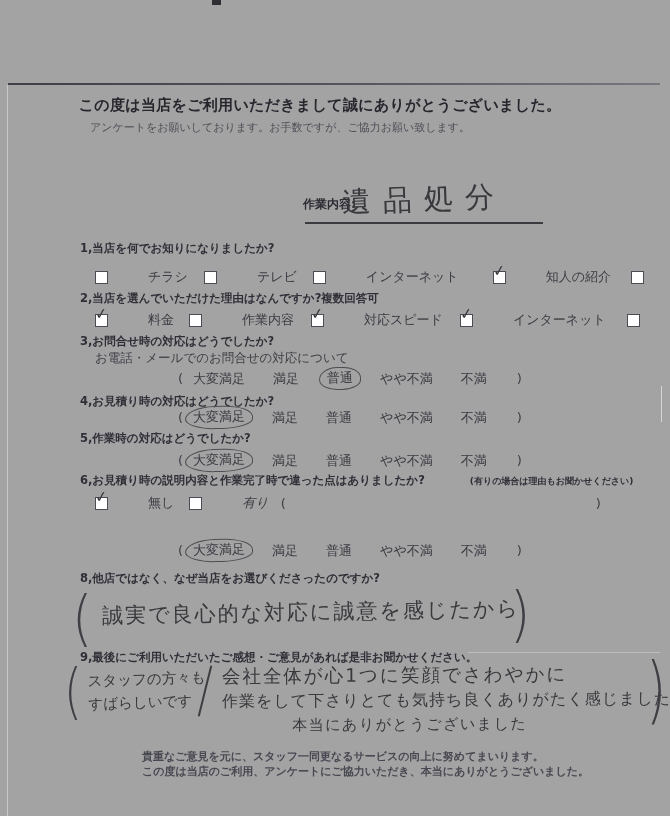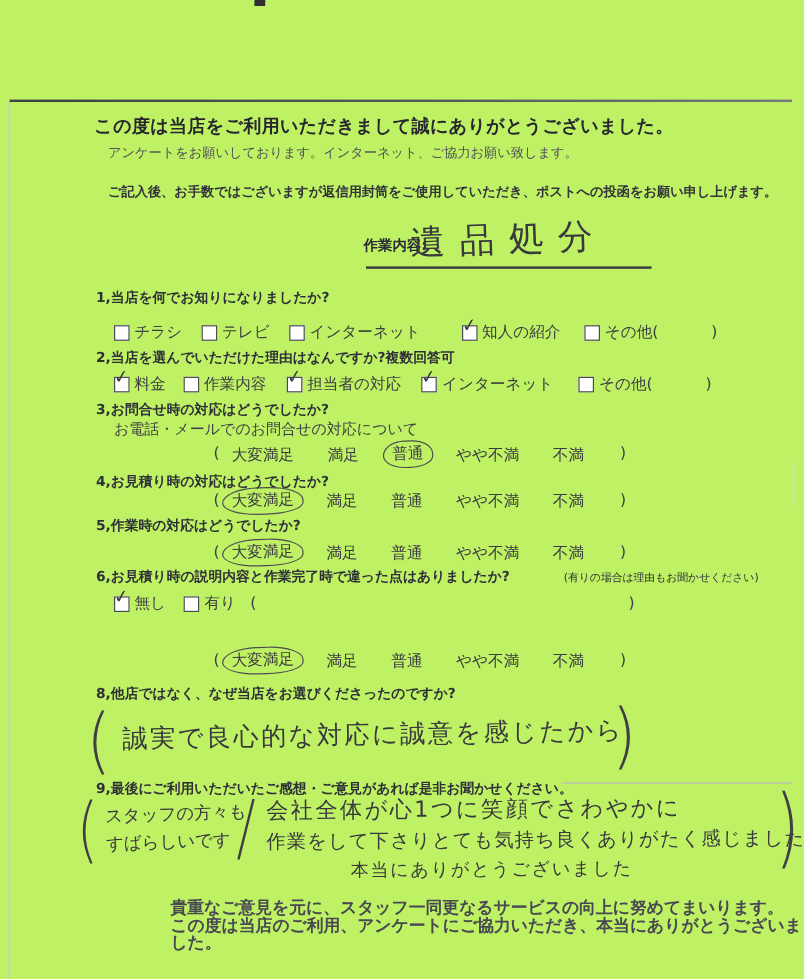--- a/index.html
+++ b/index.html
@@ -1,19 +1,19 @@
 <!DOCTYPE html>
 <html lang="ja"><head>
 <meta charset="utf-8">
 <style>
   html,body{margin:0;padding:0;background:#e8e8e8;}
   .page{
     position:relative;
     width:670px;height:816px;
-    background:#bef264;
+    background:#a3a3a3;
     font-family:"DejaVu Sans","Liberation Sans",sans-serif;
     color:#3a3a42;
     overflow:hidden;
     margin:0 auto;
   }
   .abs{position:absolute;}
   
   .mark-top{left:212px;top:0;width:9px;height:5px;background:#2e2e33;}
   .rule-top{left:8px;top:83px;width:652px;height:2px;background:linear-gradient(to right,#3e3e45,#56565e 55%,#77777e);}
   .edge-left{left:7px;top:85px;width:1px;height:731px;background:#c7c7cc;}
@@ -23,61 +23,60 @@
   .title{left:0;top:96px;width:640px;text-align:center;font-size:15px;font-weight:bold;color:#26262d;letter-spacing:.3px;}
   .intro{left:90px;top:120px;font-size:11px;line-height:15.5px;color:#4e4e57;}
   .intro-bold{left:90px;top:152px;font-size:11px;font-weight:bold;color:#32323a;}
   
   .work-label{left:303px;top:196px;font-size:12px;font-weight:bold;color:#2c2c34;}
   .hand{color:#38383d;}
   .work-value{left:342px;top:180px;font-size:29px;letter-spacing:12px;transform:rotate(-2deg);white-space:nowrap;}
   .work-line{left:305px;top:222px;width:238px;height:2px;background:#3a3a3f;}
   
   .q-label{font-size:11.5px;font-weight:bold;color:#2f2f38;white-space:nowrap;}
-  .q-note{font-size:9px;font-weight:normal;padding-left:45px;}
+  .q-note{font-size:9px;font-weight:bold;padding-left:45px;}
   .q-sub{font-size:12.5px;color:#3e3e46;}
   .opt-row{display:flex;align-items:center;font-size:13px;color:#3c3c44;white-space:nowrap;}
-  .opt{display:inline-flex;align-items:center;}
+  .opt{display:inline-flex;align-items:center;gap:36px;}
   .cb{position:relative;width:11px;height:11px;border:1.5px solid #4b4b53;margin-right:4px;flex:none;background:#fff;}
   .check{position:absolute;left:-1px;top:-8px;font-size:15px;font-weight:bold;color:#34343a;transform:rotate(-8deg);line-height:1;}
   .blank{display:inline-block;height:1px;}
   .paren{color:#3c3c44;}
   .rating-row{display:flex;align-items:center;font-size:13px;color:#3b3b43;white-space:nowrap;}
   .rating-row .paren{margin-right:10px;}
   .rating-row .paren:last-child{margin-left:2px;margin-right:0;}
   .ropt{margin-right:28px;display:inline-block;}
   .ropt.circled{border:1.6px solid #4d4d53;border-radius:50% 48% 52% 50% / 62% 55% 48% 52%;padding:1px 7px 2px;margin-left:-8px;margin-right:19px;transform:rotate(-1.5deg);}
   
   .big-paren{font-size:52px;font-weight:300;color:#3e3e44;transform:scaleY(1.15);line-height:1;}
   .q8-text{left:102px;top:598px;font-size:21px;letter-spacing:2px;transform:rotate(-1deg);white-space:nowrap;}
   .q9-left{left:88px;top:668px;font-size:14.5px;line-height:23px;transform:rotate(-2deg);white-space:nowrap;}
   .q9-slash{left:204px;top:665px;width:2px;height:52px;background:#3d3d42;transform:rotate(14deg);}
   .q9-right{left:222px;top:663px;transform:rotate(-.4deg);white-space:nowrap;}
   .q9-r1{font-size:18.5px;letter-spacing:2px;line-height:24px;}
   .q9-r2{font-size:16px;letter-spacing:1px;line-height:25px;}
   .q9-r3{font-size:15px;letter-spacing:1.5px;line-height:24px;margin-left:70px;}
   
-  .footer{left:142px;top:750px;font-size:14px;font-weight:bold;color:#484852;line-height:14.5px;}
+  .footer{left:142px;top:750px;font-size:11px;font-weight:bold;color:#484852;line-height:14.5px;}
 </style>
 </head>
 <body>
 
 <div class="page">
 
   <div class="abs mark-top"></div>
   <div class="abs rule-top"></div>
   <div class="abs edge-left"></div>
   <div class="abs edge-right"></div>
   <div class="abs q9-faint-line"></div>
 
   <div class="abs title">この度は当店をご利用いただきまして誠にありがとうございました。</div>
   <div class="abs intro">
-    <div>アンケートをお願いしております。インターネット、ご協力お願い致します。</div>
-  </div>
-  <div class="abs intro-bold">ご記入後、お手数ではございますが返信用封筒をご使用していただき、ポストへの投函をお願い申し上げます。</div>
+    <div>アンケートをお願いしております。お手数ですが、ご協力お願い致します。</div>
+  </div>
 
   <div class="abs work-label">作業内容:</div>
   <div class="abs hand work-value">遺品処分</div>
   <div class="abs work-line"></div>
 
   <div class="abs q-label" style="left:80px;top:241px">1,当店を何でお知りになりましたか?</div>
   <div class="abs opt-row" style="left:95px;top:268px">
       <span class="opt">
         <span class="cb"></span>
         <span class="opt-label">チラシ</span>
@@ -113,21 +112,21 @@
         <span class="opt-label">料金</span>
       </span>
       <span class="opt" style="margin-left: 15px;">
         <span class="cb"></span>
         <span class="opt-label">作業内容</span>
       </span>
       <span class="opt" style="margin-left: 17px;">
         <span class="cb">
           <span class="check">✓</span>
         </span>
-        <span class="opt-label">担当者の対応</span>
+        <span class="opt-label">対応スピード</span>
       </span>
       <span class="opt" style="margin-left: 17px;">
         <span class="cb">
           <span class="check">✓</span>
         </span>
         <span class="opt-label">インターネット</span>
       </span>
       <span class="opt" style="margin-left: 21px;">
         <span class="cb"></span>
         <span class="opt-label">その他(</span>
@@ -173,21 +172,21 @@
   <div class="abs q-label" style="left:80px;top:473px">
     <span>6,お見積り時の説明内容と作業完了時で違った点はありましたか?</span><span class="q-note">(有りの場合は理由もお聞かせください)</span>
   </div>
   <div class="abs opt-row" style="left:95px;top:494px">
       <span class="opt">
         <span class="cb">
           <span class="check">✓</span>
         </span>
         <span class="opt-label">無し</span>
       </span>
-      <span class="opt" style="margin-left: 15px;">
+      <span class="opt" style="margin-left: 15px; font-style: italic;">
         <span class="cb"></span>
         <span class="opt-label">有り</span>
       </span>
       <span class="paren" style="margin-left: 12px;">(</span>
       <span class="blank" style="width: 310px;"></span>
       <span class="paren">)</span>
     </div>
 
   <div class="abs rating-row" style="left:178px;top:539px">
       <span class="paren">(</span>

